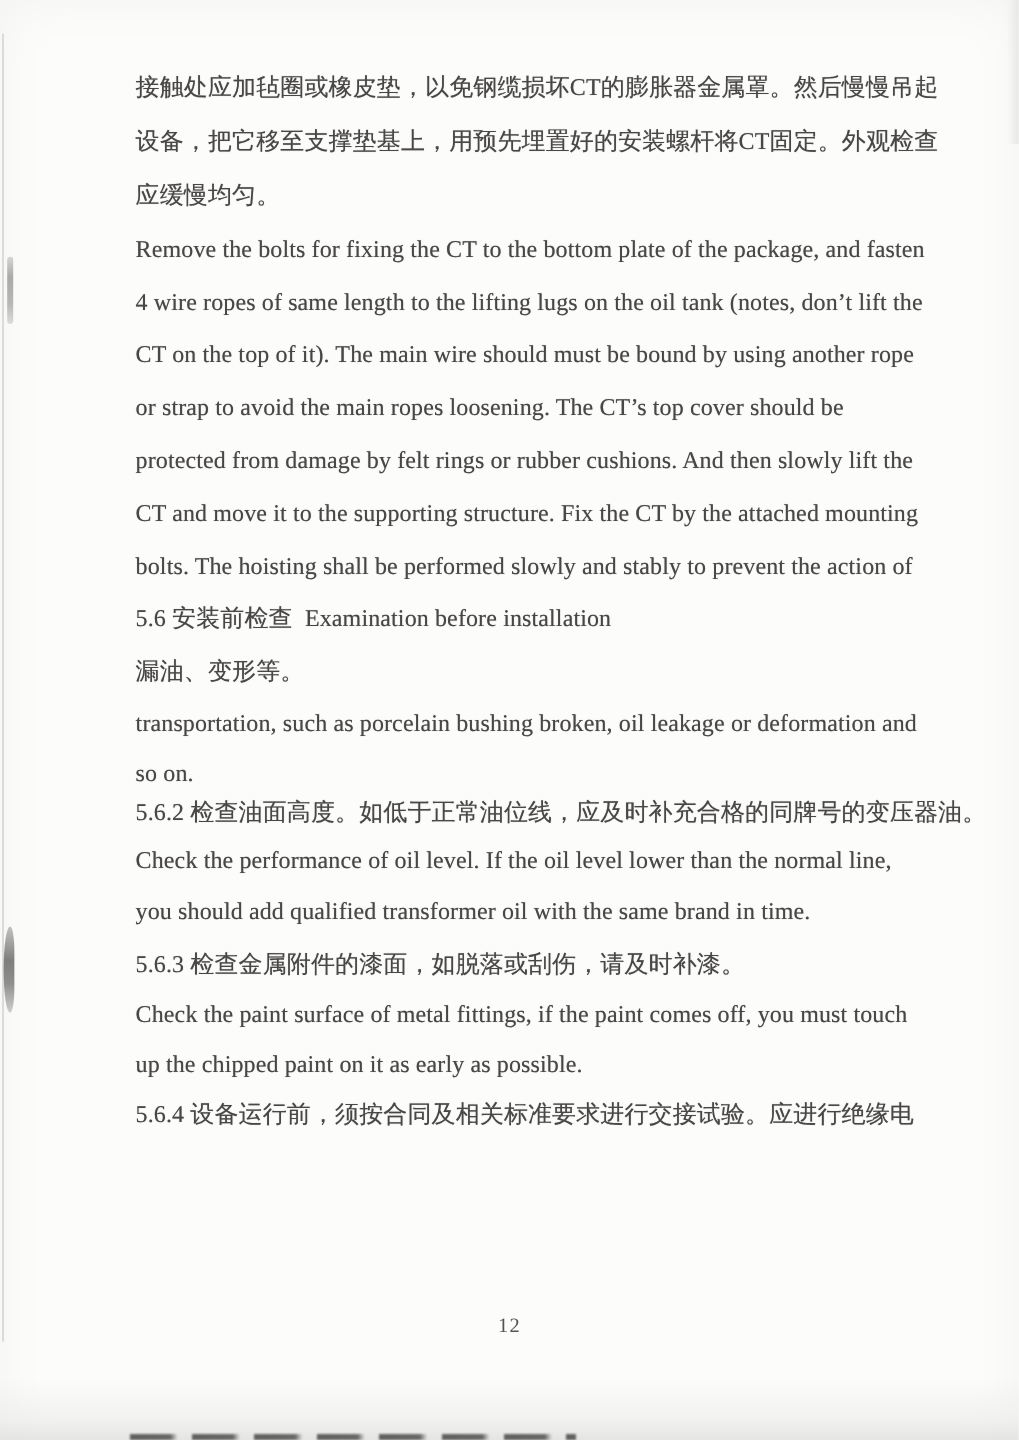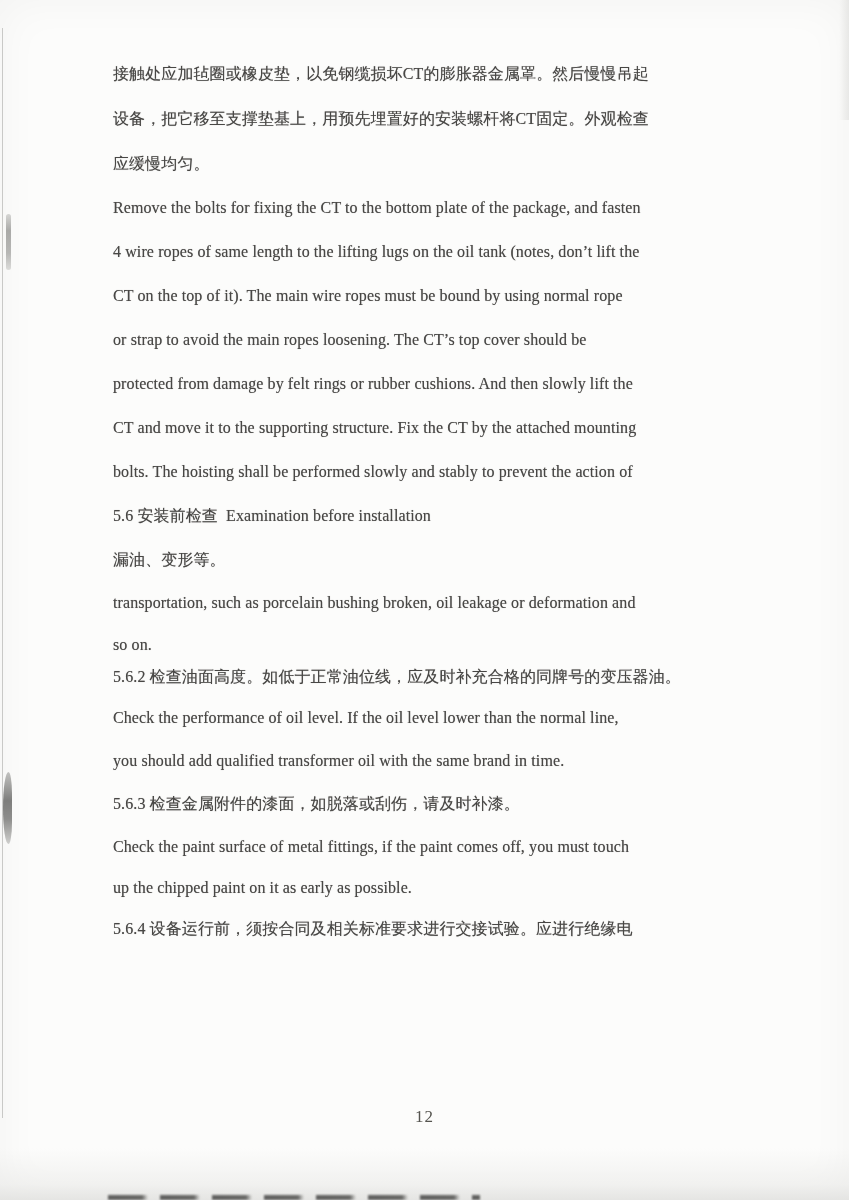--- a/index.html
+++ b/index.html
@@ -64,40 +64,39 @@
   
   .content {
     position: absolute;
     left: 113px;
     top: 51px;
     right: 50px;
     color: #484745;
     text-shadow: 0 0 0.7px rgba(72,71,69,0.55);
   }
   .line {
-    font-size: 16px;
+    font-size: 20px;
     white-space: pre;
     letter-spacing: 0.1px;
   }
   .lh45 .line { line-height: 45px; height: 45px; }
   .lh44 .line { line-height: 44px; height: 44px; }
   .lh43 .line { line-height: 43px; height: 43px; }
   .lh42 .line { line-height: 42px; height: 42px; }
   .lh41 .line { line-height: 41px; height: 41px; }
   .lh38 .line { line-height: 38px; height: 38px; }
   .pull-up { margin-top: -8px; }
   .page-number {
     position: absolute;
     left: 0; top: 1095px;
     width: 100%;
     text-align: center;
     font-size: 17px;
     color: #55544f;
     letter-spacing: 1px;
-    margin-top: 12px;
   }
 </style>
 </head>
 <body>
 
 <div class="page">
 
   <div class="edge-line-left"></div>
   <div class="artifact-clip-top"></div>
   <div class="artifact-clip-bottom"></div>
@@ -107,21 +106,21 @@
 
     <div class="para lh45">
       <div class="line">接触处应加毡圈或橡皮垫，以免钢缆损坏CT的膨胀器金属罩。然后慢慢吊起</div>
       <div class="line">设备，把它移至支撑垫基上，用预先埋置好的安装螺杆将CT固定。外观检查</div>
       <div class="line">应缓慢均匀。</div>
     </div>
 
     <div class="para lh44">
       <div class="line">Remove the bolts for fixing the CT to the bottom plate of the package, and fasten</div>
       <div class="line">4 wire ropes of same length to the lifting lugs on the oil tank (notes, don’t lift the</div>
-      <div class="line">CT on the top of it). The main wire ropes must be bound by using normal rope</div>
+      <div class="line">CT on the top of it). The main wire should must be bound by using another rope</div>
       <div class="line">or strap to avoid the main ropes loosening. The CT’s top cover should be</div>
       <div class="line">protected from damage by felt rings or rubber cushions. And then slowly lift the</div>
       <div class="line">CT and move it to the supporting structure. Fix the CT by the attached mounting</div>
       <div class="line">bolts. The hoisting shall be performed slowly and stably to prevent the action of</div>
     </div>
 
     <div class="para lh44">
       <div class="line">5.6 安装前检查  Examination before installation</div>
     </div>
 

